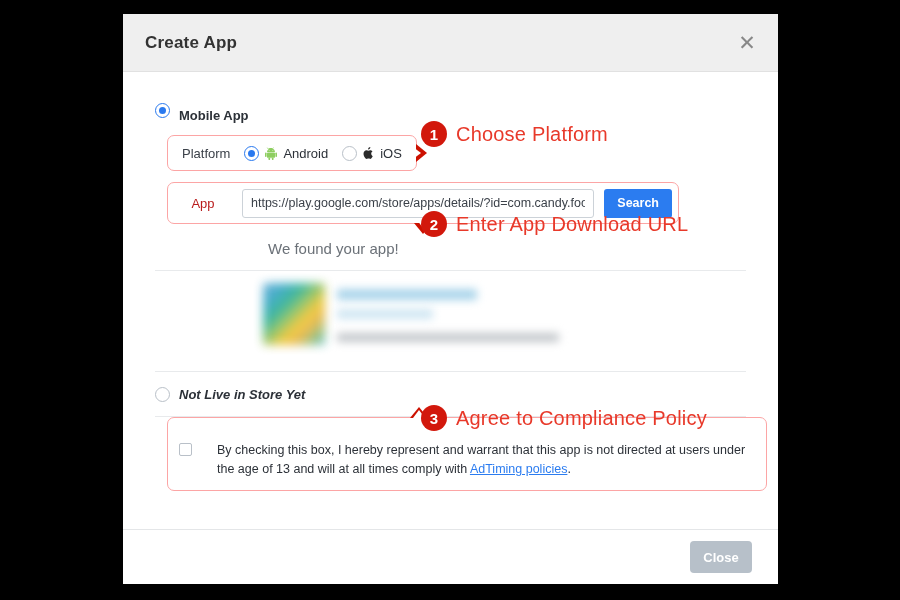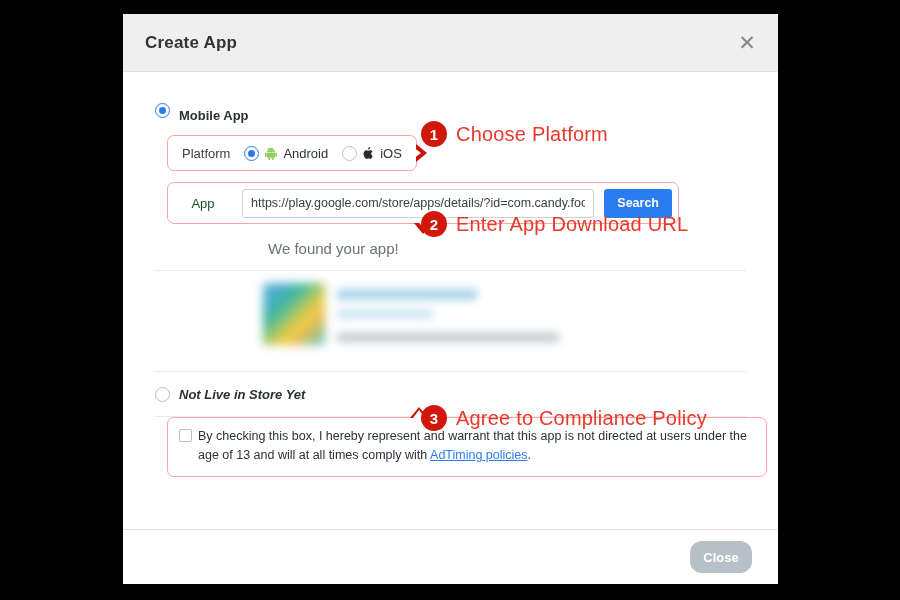--- a/index.html
+++ b/index.html
@@ -116,21 +116,21 @@
     position: relative;
     margin-top: 11px; margin-left: 12px;
     width: 512px;
   }
   .app-inner {
     display: flex; align-items: center;
     height: 40px;
     padding: 0 6px 0 6px;
     gap: 10px;
   }
-  .app-label { font-size: 13px; color: #14532d; width: 58px; text-align: center; flex: 0 0 auto; }
+  .app-label { font-size: 13px; color: #b91c1c; width: 58px; text-align: center; flex: 0 0 auto; }
   .url-input {
     flex: 1 1 auto;
     height: 29px;
     border: 1px solid #ccd2d8;
     border-radius: 3px;
     padding: 0 8px;
     font-size: 12.5px;
     color: #3b4149;
     font-family: "Liberation Sans", sans-serif;
     background: #fff;
@@ -205,22 +205,22 @@
 
   .divider-3 { height: 1px; background: #e8eaec; }
 
   
   .coppa-title {
     font-size: 11.5px; font-weight: bold; color: #2c3138;
     margin-top: 17px; margin-bottom: 5px;
   }
   .coppa-wrap { position: relative; margin-left: 12px; width: 600px; }
   .coppa-inner {
-    display: flex; gap: 6px;
-    padding: 9px 12px 10px 11px;
+    display: flex; gap: 25px;
+    padding: 23px 12px 10px 11px;
   }
   .checkbox {
     width: 13px; height: 13px; flex: 0 0 auto;
     border: 1px solid #b9c0c8; border-radius: 2px;
     background: #fff; margin-top: 2px;
   }
   .coppa-text { font-size: 12.5px; color: #2c3138; line-height: 1.55; }
   .coppa-link { color: #2b7cf0; text-decoration: underline; cursor: pointer; }
   .notch-up {
     position: absolute; left: 42%; top: -11px;
@@ -243,21 +243,21 @@
   .dialog-footer {
     position: absolute; left: 0; right: 0; bottom: 0;
     height: 55px;
     border-top: 1px solid #e4e6e8;
     display: flex; align-items: center; justify-content: flex-end;
     gap: 9px;
     padding-right: 26px;
   }
   .btn {
     height: 32px; min-width: 62px;
-    border: none; border-radius: 12px;
+    border: none; border-radius: 4px;
     font-size: 13px; font-weight: bold;
     font-family: "Liberation Sans", sans-serif;
     cursor: pointer; color: #fff;
     padding: 0 8px;
   }
   .btn-close { background: #b7c0c9; }
   .btn-submit { background: #2b7cf0; }
 
   
   .anno { position: absolute; display: flex; align-items: center; gap: 9px; }

